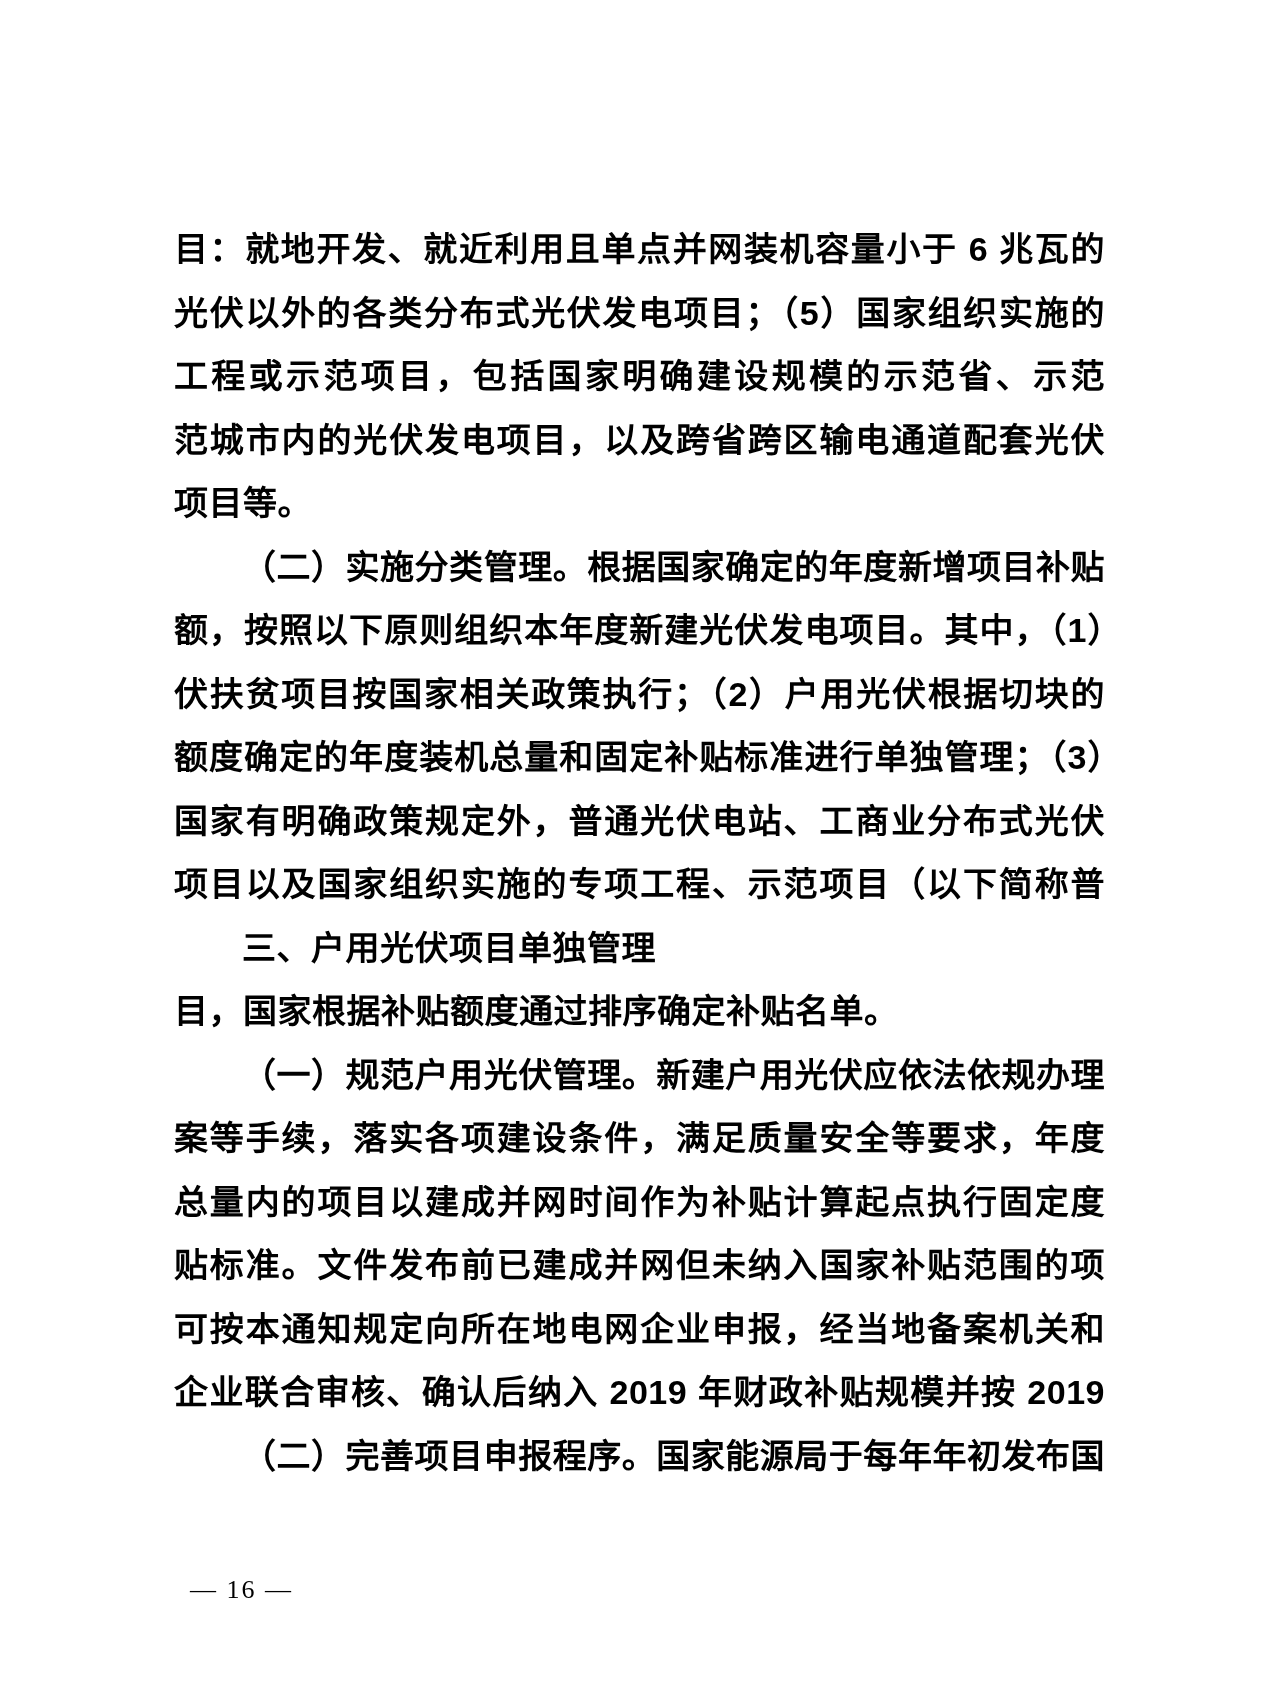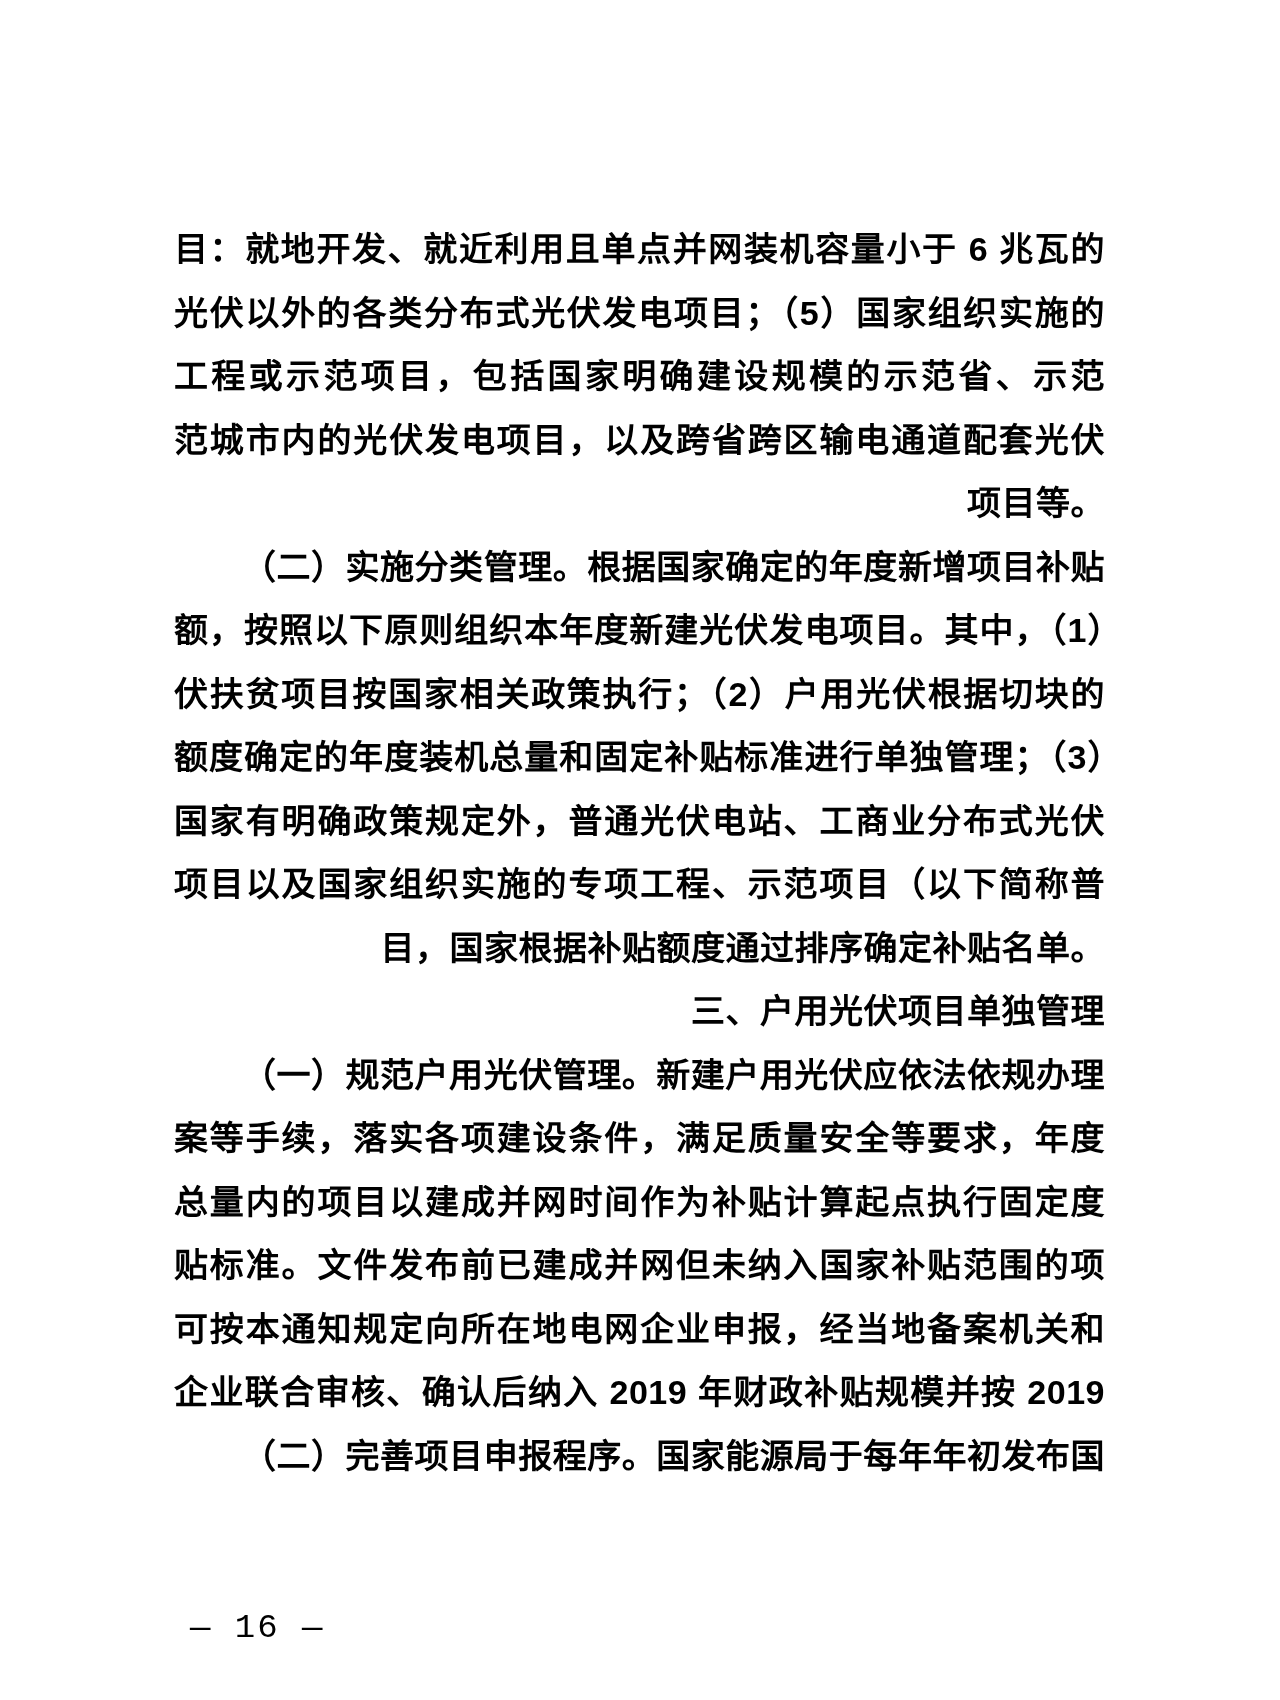--- a/index.html
+++ b/index.html
@@ -20,59 +20,59 @@
     width: 931px;
     color: #000000;
     font-weight: bold;
     font-size: 34px;
     line-height: 63.5px;
     letter-spacing: 0.5px;
   }
   .line {
     height: 63.5px;
     overflow: hidden;
-    text-align: right;
+    text-align: left;
   }
   .line.justify {
     text-align: justify;
     text-align-last: justify;
     text-justify: inter-character;
   }
   .line.indent {
     text-indent: 2em;
   }
   .footer {
     position: absolute;
-    left: 190px; top: 1606px;
+    left: 190px; top: 1568px;
     height: 44px; line-height: 44px;
     color: #000000;
-    font-family: Liberation Mono, monospace;
-    font-size: 34px;
+    font-family: Liberation Serif, serif;
+    font-size: 26px;
     font-weight: normal;
     letter-spacing: 2px;
   }
 </style>
 </head>
 <body>
 
 <div class="page">
   <div class="content">
       <div class="line justify">目：就地开发、就近利用且单点并网装机容量小于 6 兆瓦的户用</div>
       <div class="line justify">光伏以外的各类分布式光伏发电项目；（5）国家组织实施的专项</div>
       <div class="line justify">工程或示范项目，包括国家明确建设规模的示范省、示范区、示</div>
       <div class="line justify">范城市内的光伏发电项目，以及跨省跨区输电通道配套光伏发电</div>
       <div class="line">项目等。</div>
       <div class="line indent justify">（二）实施分类管理。根据国家确定的年度新增项目补贴总</div>
       <div class="line justify">额，按照以下原则组织本年度新建光伏发电项目。其中，（1）光</div>
       <div class="line justify">伏扶贫项目按国家相关政策执行；（2）户用光伏根据切块的补贴</div>
       <div class="line justify">额度确定的年度装机总量和固定补贴标准进行单独管理；（3）除</div>
       <div class="line justify">国家有明确政策规定外，普通光伏电站、工商业分布式光伏发电</div>
       <div class="line justify">项目以及国家组织实施的专项工程、示范项目（以下简称普通光</div>
+      <div class="line indent">三、户用光伏项目单独管理</div>
       <div class="line">目，国家根据补贴额度通过排序确定补贴名单。</div>
-      <div class="line indent">三、户用光伏项目单独管理</div>
       <div class="line indent justify">（一）规范户用光伏管理。新建户用光伏应依法依规办理备</div>
       <div class="line justify">案等手续，落实各项建设条件，满足质量安全等要求，年度装机</div>
       <div class="line justify">总量内的项目以建成并网时间作为补贴计算起点执行固定度电补</div>
       <div class="line justify">贴标准。文件发布前已建成并网但未纳入国家补贴范围的项目，</div>
       <div class="line justify">可按本通知规定向所在地电网企业申报，经当地备案机关和电网</div>
       <div class="line justify">企业联合审核、确认后纳入 2019 年财政补贴规模并按 2019 年户</div>
       <div class="line indent justify">（二）完善项目申报程序。国家能源局于每年年初发布国家</div>
     </div>
   <div class="footer">— 16 —</div>
 </div>

